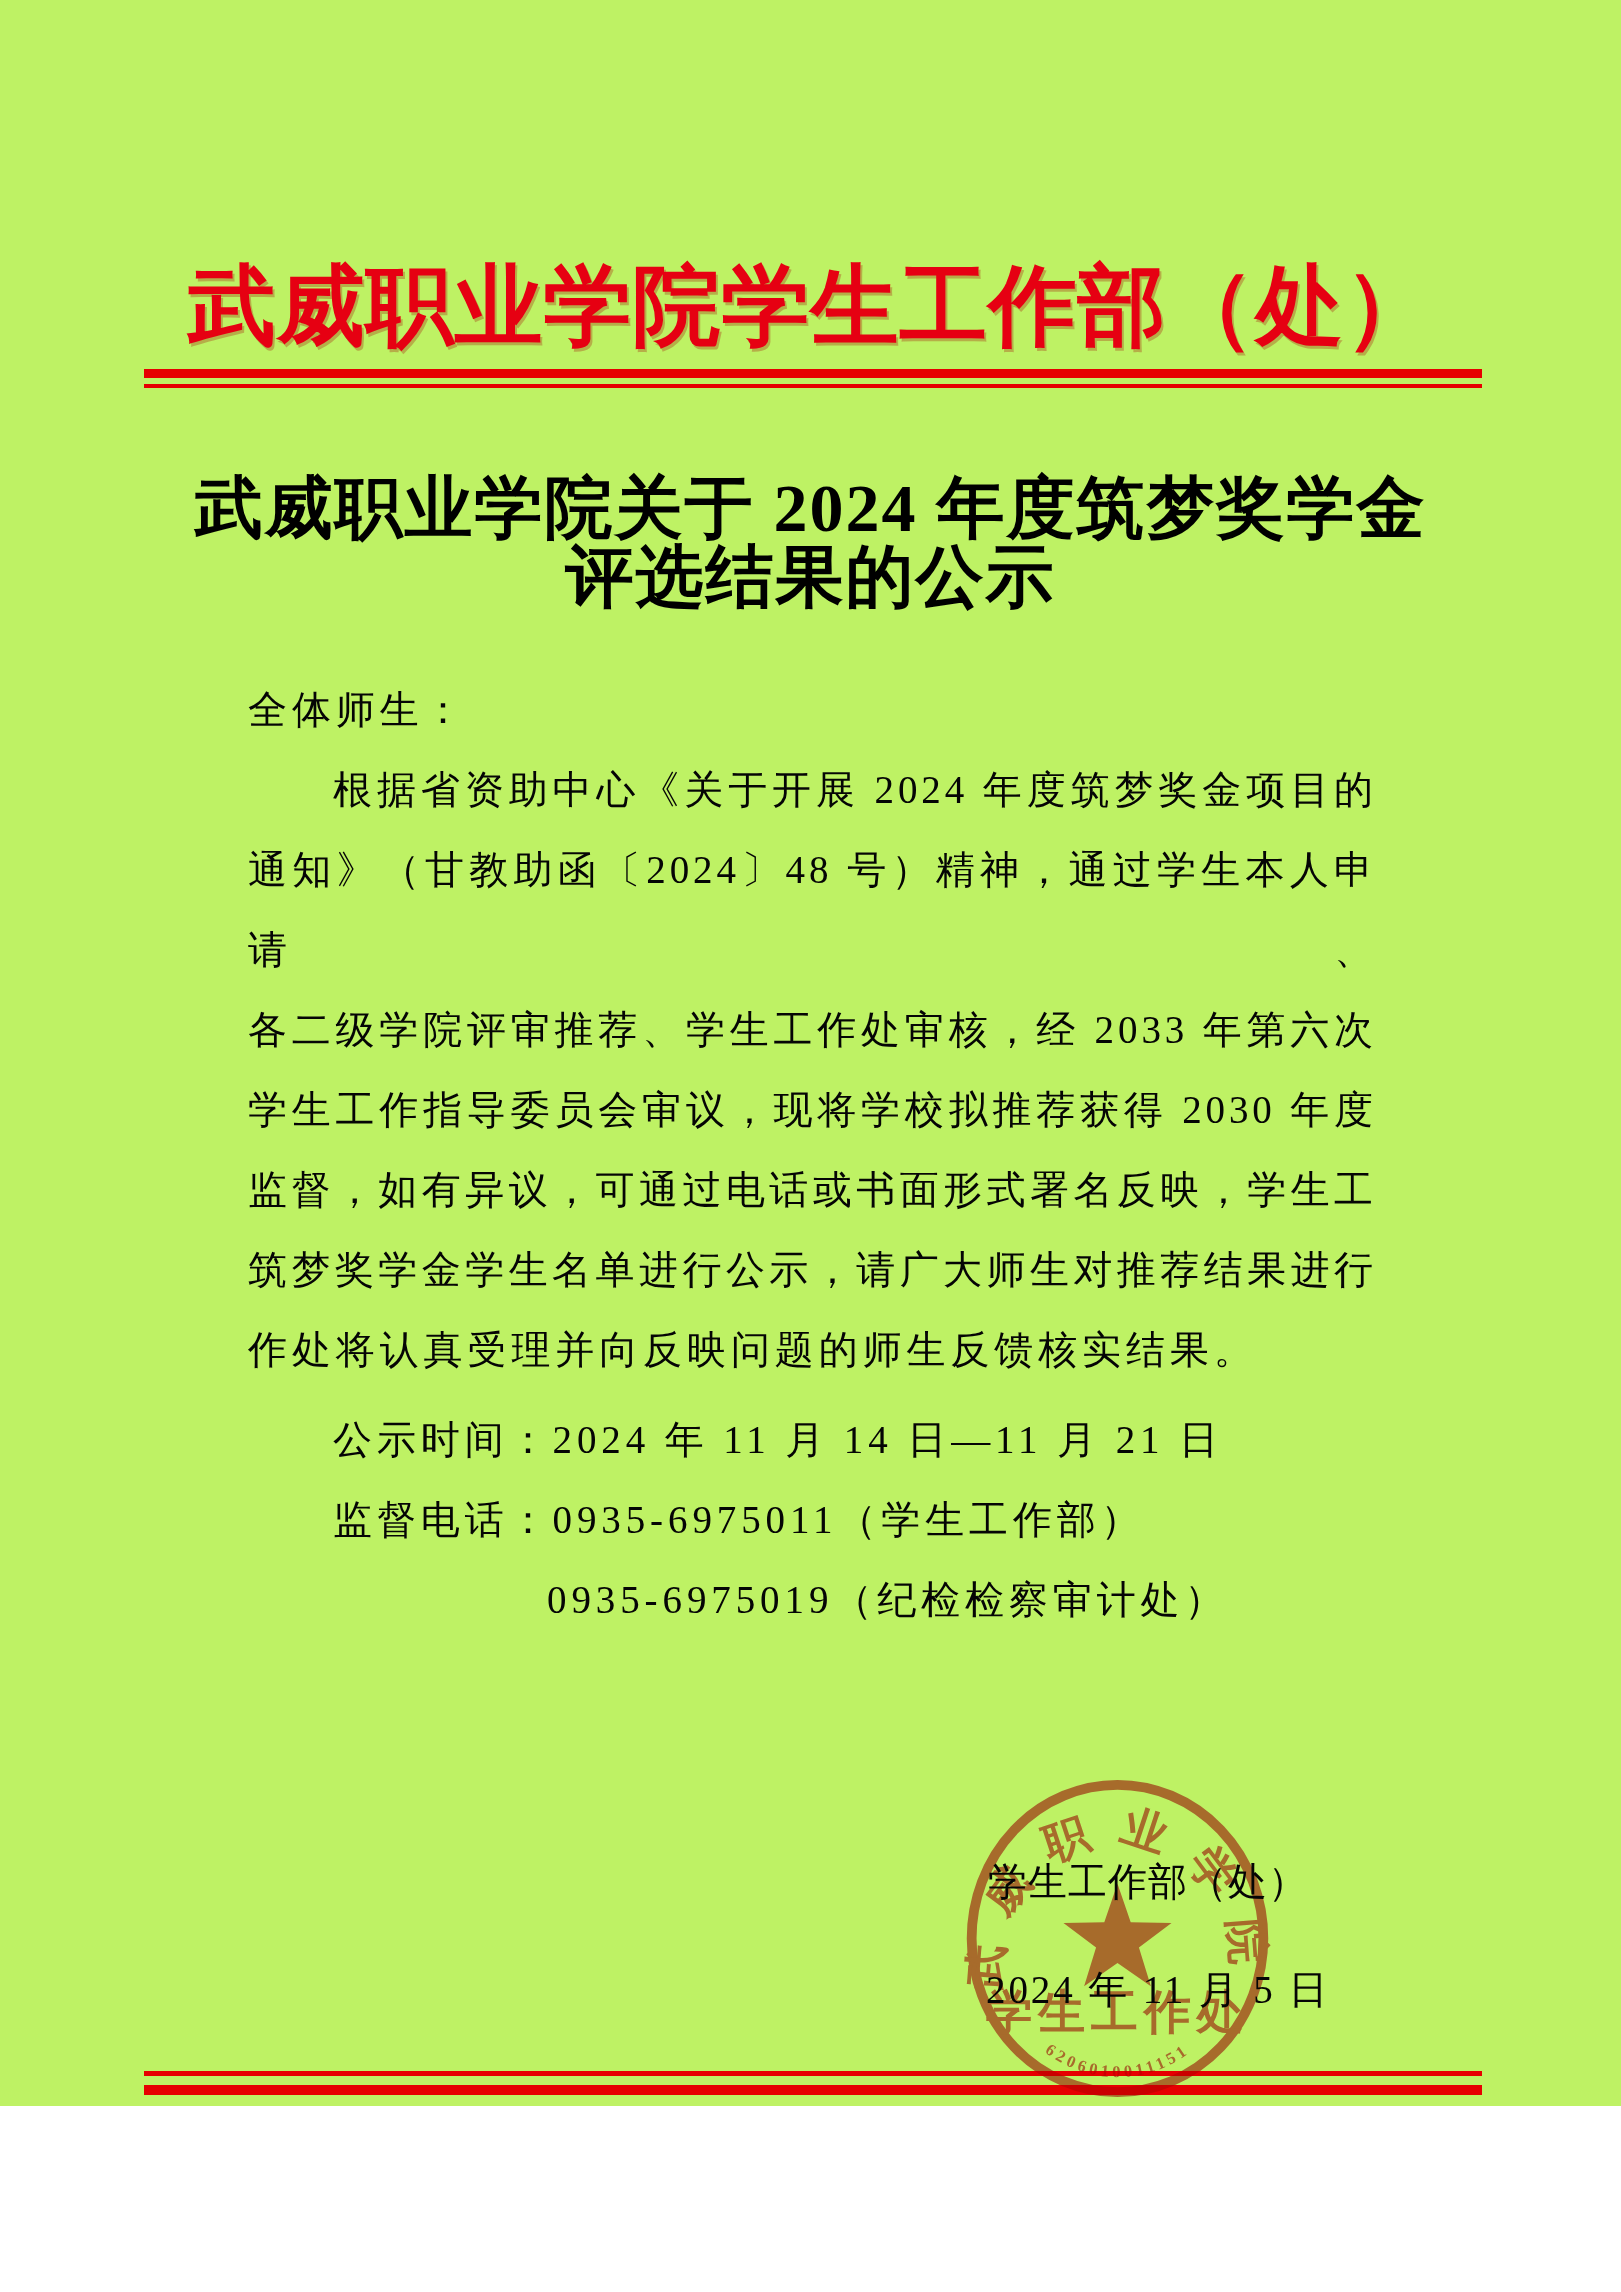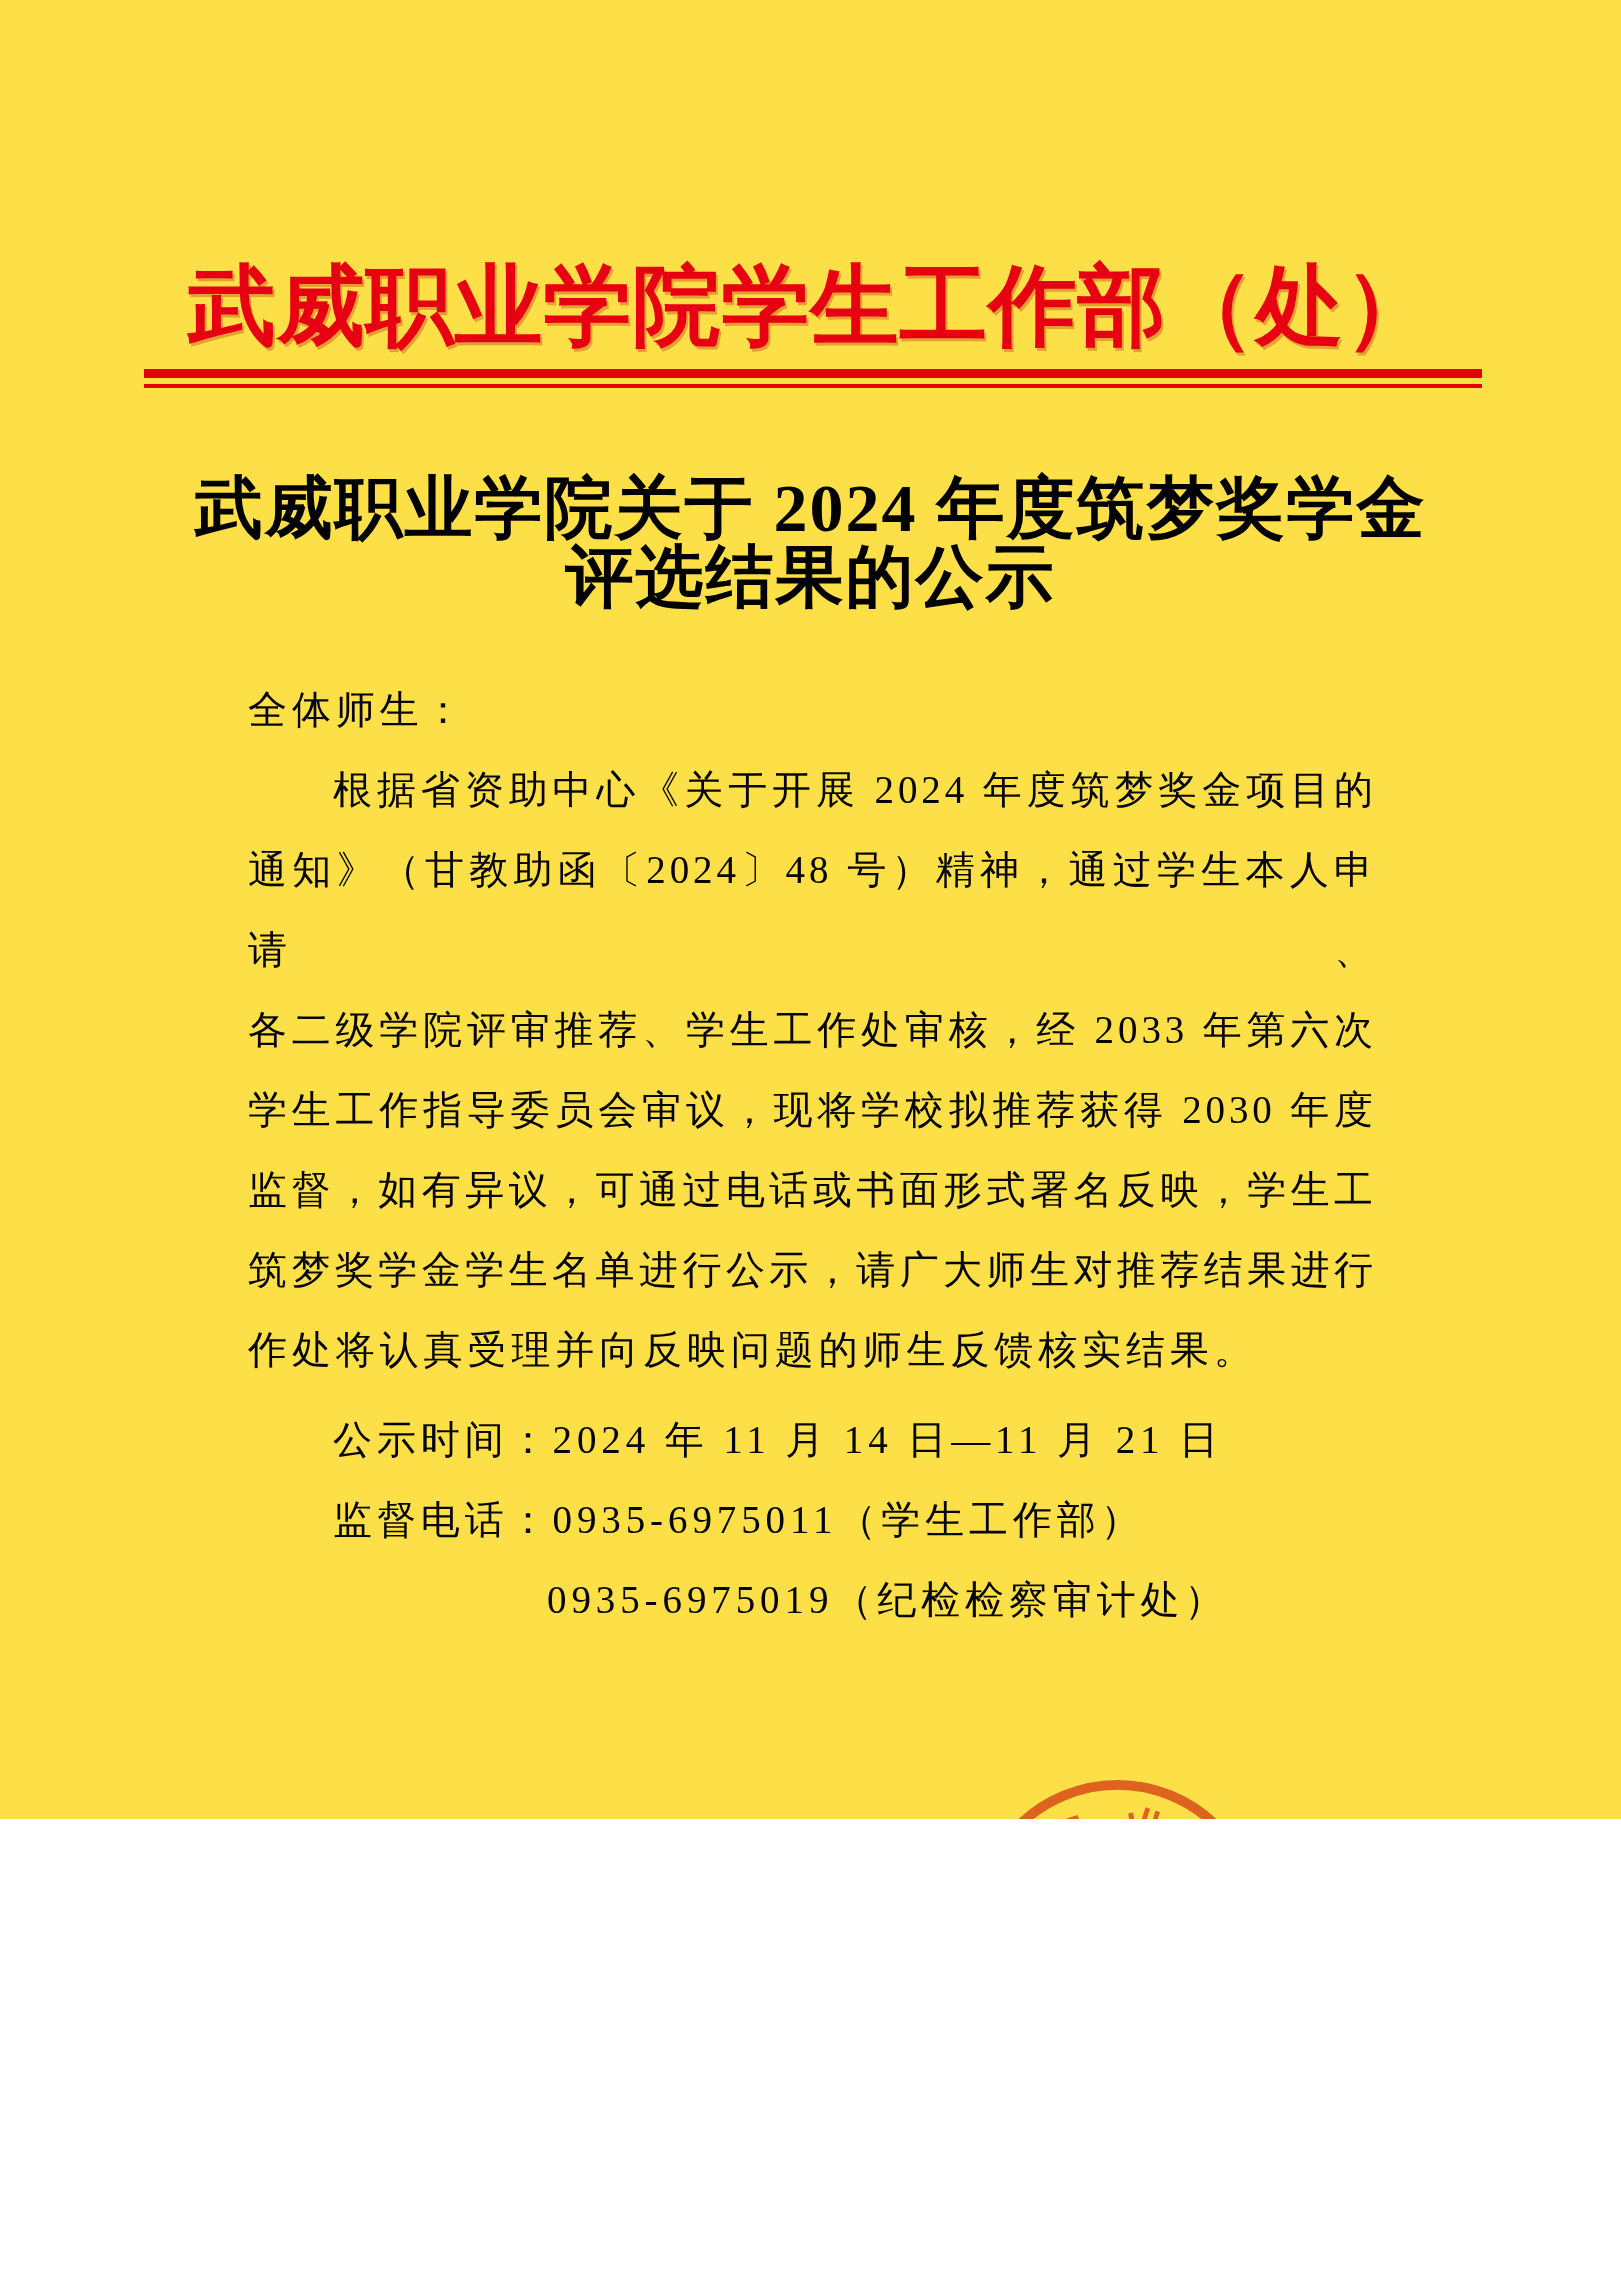--- a/index.html
+++ b/index.html
@@ -1,19 +1,19 @@
 <!DOCTYPE html>
 <html><head>
 <meta charset="utf-8">
 <style>
   html,body{margin:0;padding:0;background:#ffffff;}
   .page{
     position:relative;
-    width:1621px;height:1819px;
-    background:#fde047;
+    width:1621px;height:2106px;
+    background:#bef264;
     overflow:hidden;
     font-family:"Liberation Serif","DejaVu Serif",serif;
     color:#111;
   }
   
   .masthead{
     position:absolute;left:0;top:247px;width:1621px;
     text-align:center;
     font-size:88px;font-weight:bold;
     letter-spacing:1px;

